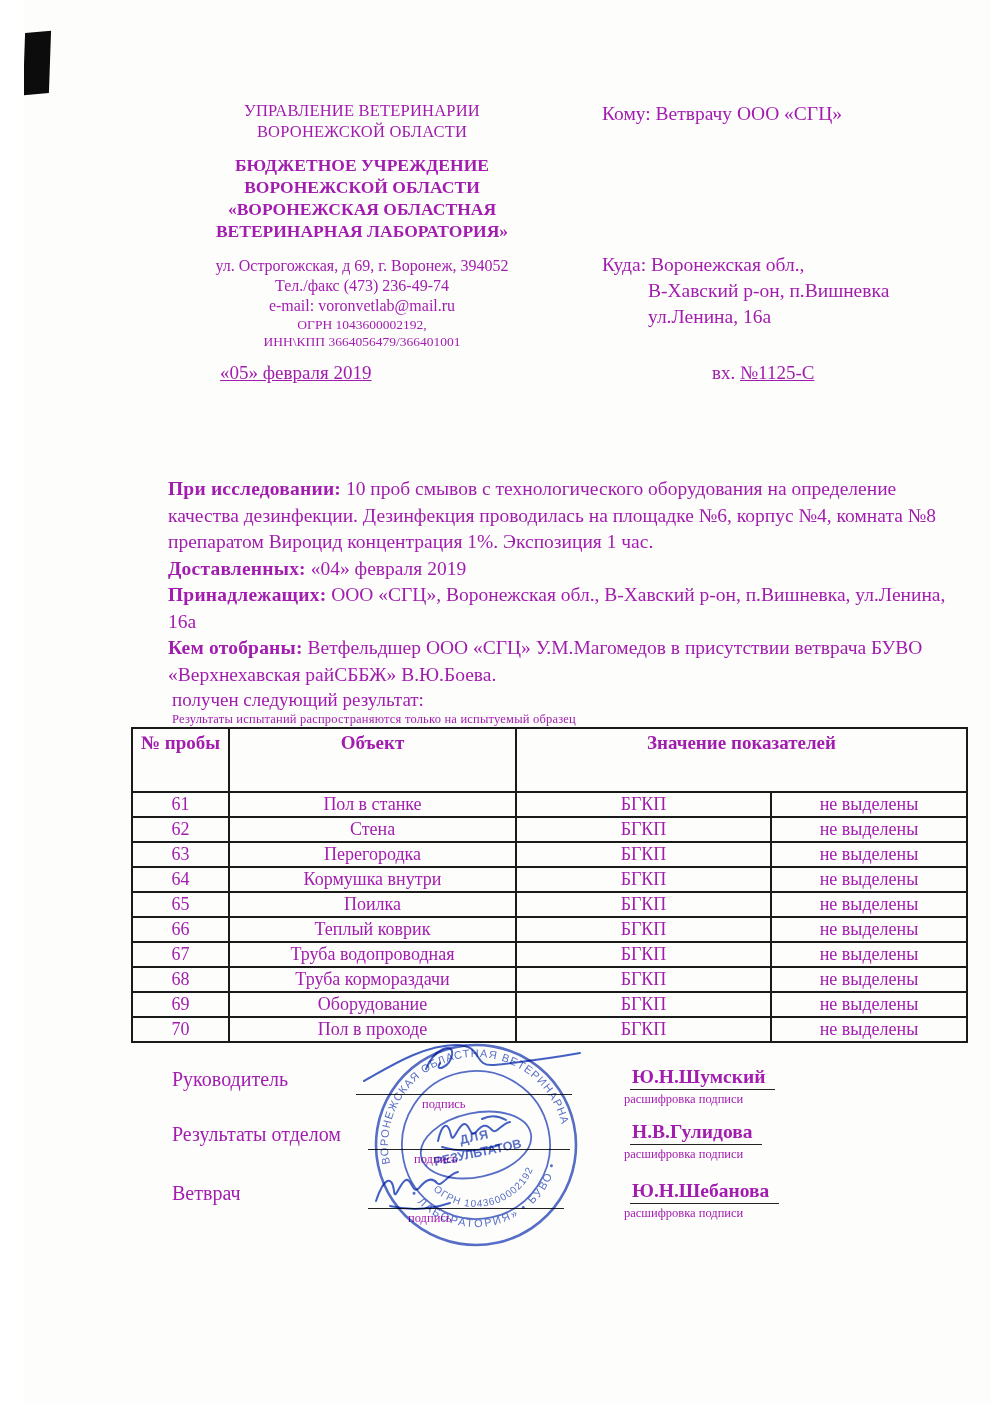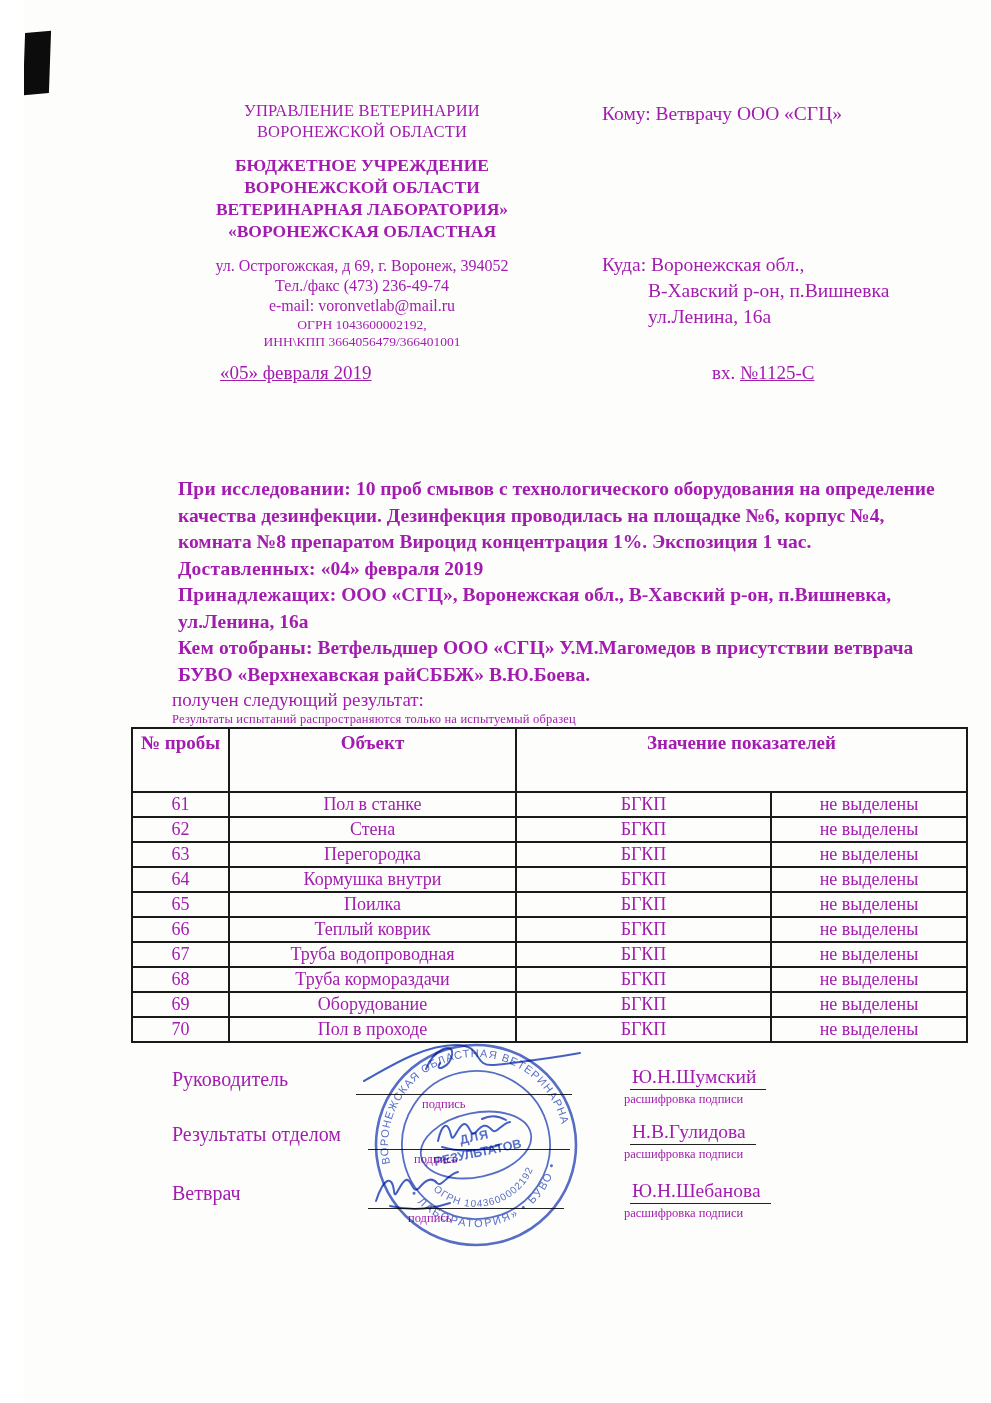--- a/index.html
+++ b/index.html
@@ -34,21 +34,21 @@
   .incoming  { left:688px; top:362px; font-size:19px; }
   .incoming .num { text-decoration:underline; }
 
   
   .doc-title { left:160px; top:409px; width:800px; text-align:center; }
   .doc-title .main { font-weight:bold; font-size:20.5px; letter-spacing:.5px; }
   .doc-title .sub  { font-size:19.5px; margin-top:4px; }
   .doc-title .sub b { letter-spacing:.3px; }
 
   
-  .doc-body { left:154px; top:476px; width:782px; font-size:19.5px; line-height:26.5px; text-align:left;font-weight:bold; }
+  .doc-body { left:144px; top:476px; width:782px; font-size:19.5px; line-height:26.5px; text-align:left; }
   .doc-body b { letter-spacing:.2px; }
 
   .result-intro { left:148px; top:689px; font-size:19px; }
   .disclaimer   { left:148px; top:712px; font-size:12.5px; letter-spacing:.2px; }
 
   
   .res-table-wrap { left:107px; top:727px; }
   table.res { border-collapse:collapse; }
   table.res th, table.res td { border:2px solid #1a1a1a; }
   table.res th {
@@ -67,21 +67,21 @@
   table.res td.c-ind { width:255px; }
   table.res td.c-res { width:196px; }
 
   
   .sig-row { position:absolute; left:0; width:991px; height:60px; }
   #sig-row-1 { top:1064px; } #sig-row-2 { top:1119px; } #sig-row-3 { top:1178px; }
   .sig-role { position:absolute; left:148px; top:4px; font-size:20px; }
   .sig-line { position:absolute; left:332px; top:30px; width:216px; border-bottom:1.6px solid #222; height:0; }
   .sig-caption { position:absolute; left:398px; top:33px; font-size:12.5px; }
   .sig-name { position:absolute; left:606px; top:2px; font-size:19.5px;
-              border-bottom:1.6px solid #222; padding:0 10px 1px 2px; }
+              border-bottom:1.6px solid #222; padding:0 10px 1px 2px;font-weight:bold; }
   .sig-name-caption { position:absolute; left:600px; top:28px; font-size:12.5px; }
   #sig-row-2 .sig-line { left:344px; width:202px; }
   #sig-row-3 .sig-line { left:344px; width:196px; }
   #sig-row-2 .sig-caption { left:390px; }
   #sig-row-3 .sig-caption { left:384px; }
 
   
   .stamp { left:342px; top:1035px; transform:rotate(-12deg); opacity:.85;
            mix-blend-mode:multiply; }
   .ink   { left:310px; top:1025px; opacity:.9; mix-blend-mode:multiply; }
@@ -94,22 +94,22 @@
   <div class="abs corner-blot"></div>
 
   <div class="abs letterhead">
     <div class="lh-dept">
       <div>УПРАВЛЕНИЕ ВЕТЕРИНАРИИ</div>
       <div>ВОРОНЕЖСКОЙ ОБЛАСТИ</div>
     </div>
     <div class="lh-inst">
       <div>БЮДЖЕТНОЕ УЧРЕЖДЕНИЕ</div>
       <div>ВОРОНЕЖСКОЙ ОБЛАСТИ</div>
+      <div>«ВОРОНЕЖСКАЯ ОБЛАСТНАЯ</div>
       <div>ВЕТЕРИНАРНАЯ ЛАБОРАТОРИЯ»</div>
-      <div>«ВОРОНЕЖСКАЯ ОБЛАСТНАЯ</div>
     </div>
     <div class="lh-contact">
       <div>ул. Острогожская, д 69, г. Воронеж, 394052</div>
       <div>Тел./факс  (473) 236-49-74</div>
       <div>e-mail: voronvetlab@mail.ru</div>
     </div>
     <div class="lh-reg">
       <div>ОГРН 1043600002192,</div>
       <div>ИНН\КПП 3664056479/366401001</div>
     </div>

